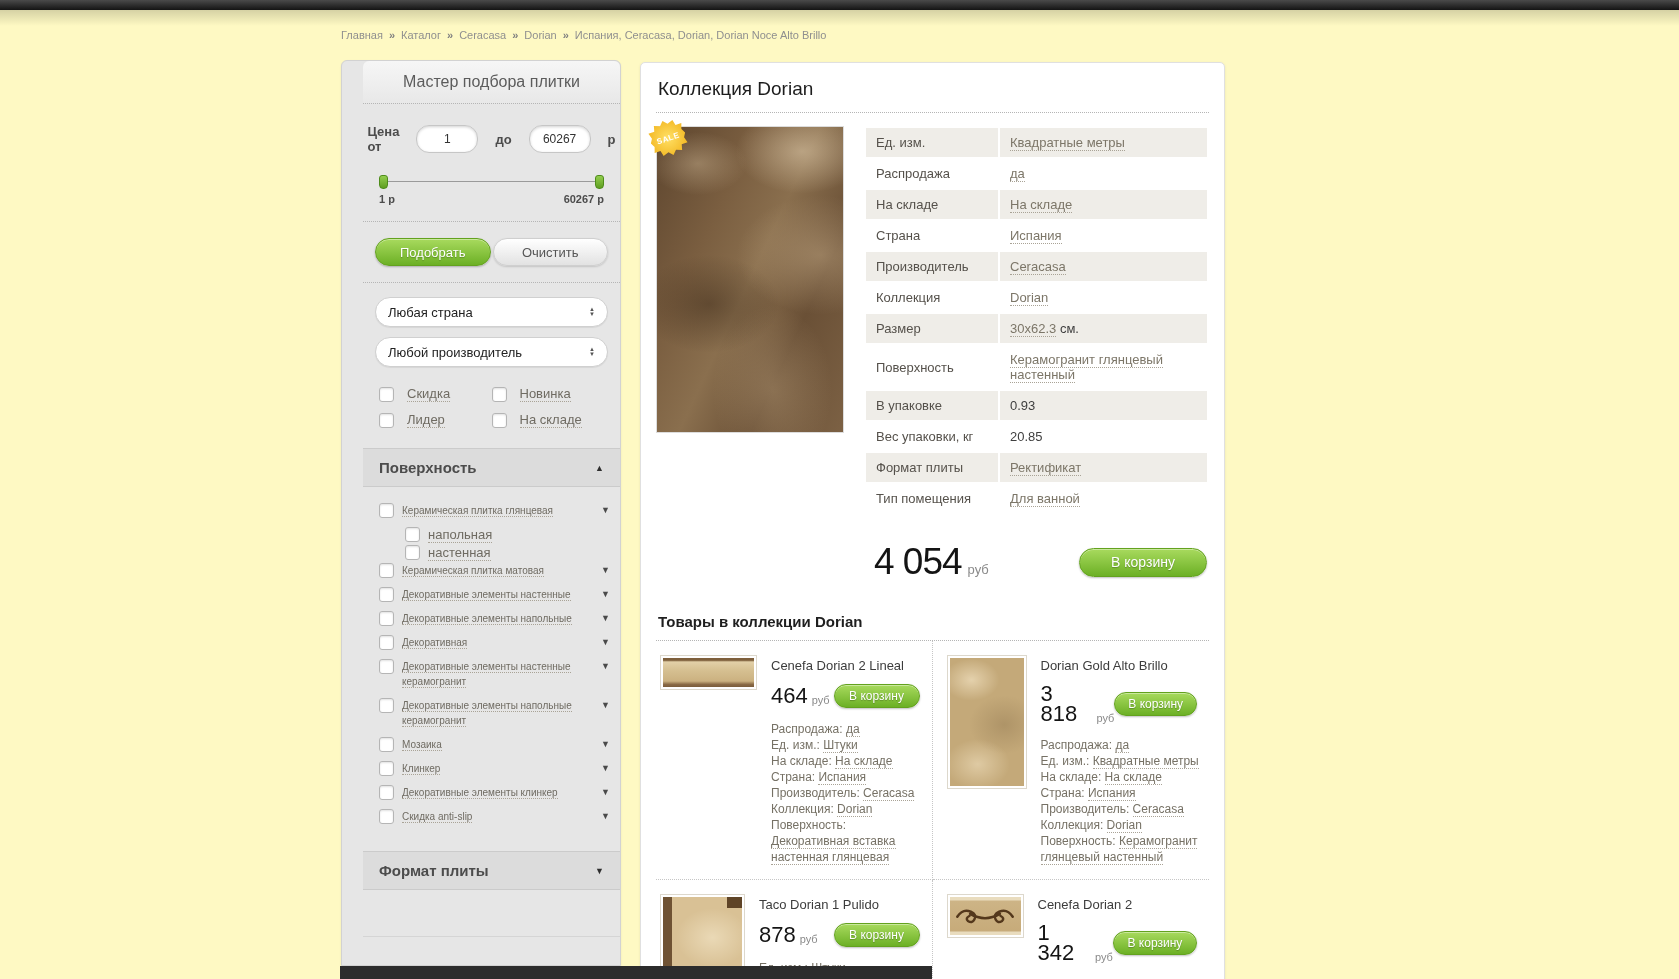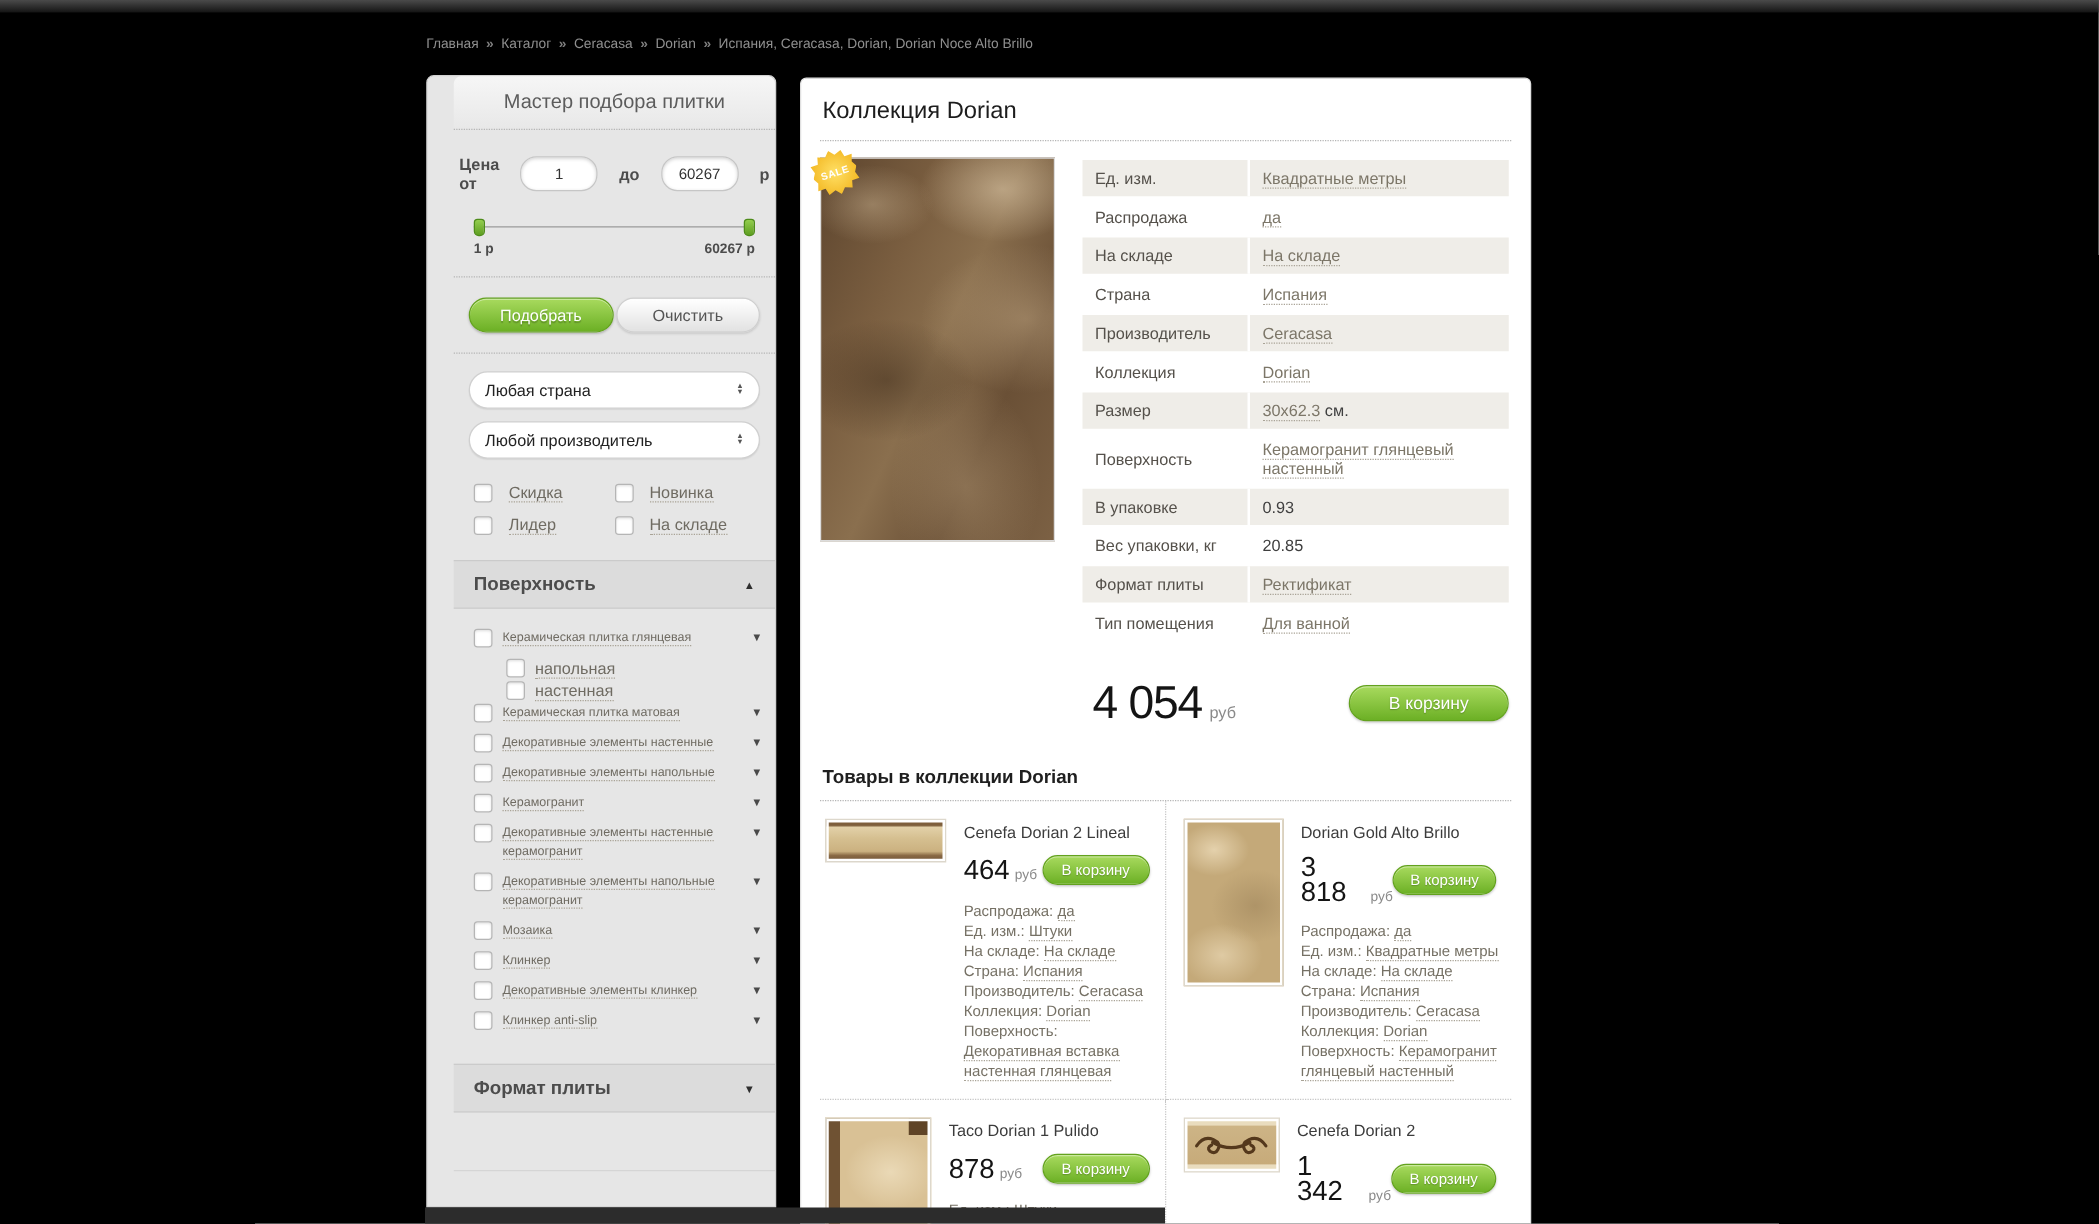--- a/index.html
+++ b/index.html
@@ -1,16 +1,16 @@
 <!DOCTYPE html>
 <html><head>
 <meta charset="utf-8">
 <style>
   html,body{margin:0;padding:0;}
-  .page{position:relative;width:1679px;height:979px;overflow:hidden;background:#000000;
+  .page{position:relative;width:1679px;height:979px;overflow:hidden;background:#fef9c3;
         font-family:"Liberation Sans","DejaVu Sans",sans-serif;}
   .topbar{position:absolute;left:0;top:0;right:0;height:10px;background:linear-gradient(#4a4a4a,#141414);}
   .topshadow{position:absolute;left:0;top:10px;right:0;height:16px;
         background:linear-gradient(rgba(0,0,0,.16),rgba(0,0,0,0));}
   .footerbar{position:absolute;left:340px;bottom:0;width:592px;height:13px;background:#2c2c2c;}
 
   
   .breadcrumb{position:absolute;left:341px;top:29px;font-size:11px;color:#8f8f8f;}
   .bc-link{color:#8f8f8f;cursor:pointer;}
   .bc-sep{margin:0 6px;color:#7f7f7f;font-weight:bold;}
@@ -227,21 +227,21 @@
           <span class="flabel"><span>Декоративные элементы настенные</span></span>
           <span class="f-arrow">▼</span>
         </div>
         <div class="f-row">
           <span class="cb"></span>
           <span class="flabel"><span>Декоративные элементы напольные</span></span>
           <span class="f-arrow">▼</span>
         </div>
         <div class="f-row">
           <span class="cb"></span>
-          <span class="flabel"><span>Керамогранит</span></span>
+          <span class="flabel"><span>Декоративная</span></span>
           <span class="f-arrow">▼</span>
         </div>
         <div class="f-row">
           <span class="cb"></span>
           <span class="flabel"><span>Декоративные элементы настенные керамогранит</span></span>
           <span class="f-arrow">▼</span>
         </div>
         <div class="f-row">
           <span class="cb"></span>
           <span class="flabel"><span>Декоративные элементы напольные керамогранит</span></span>
@@ -257,21 +257,21 @@
           <span class="flabel"><span>Клинкер</span></span>
           <span class="f-arrow">▼</span>
         </div>
         <div class="f-row">
           <span class="cb"></span>
           <span class="flabel"><span>Декоративные элементы клинкер</span></span>
           <span class="f-arrow">▼</span>
         </div>
         <div class="f-row">
           <span class="cb"></span>
-          <span class="flabel"><span>Клинкер anti-slip</span></span>
+          <span class="flabel"><span>Скидка anti-slip</span></span>
           <span class="f-arrow">▼</span>
         </div>
       </div>
 
     <div class="section-head">
       <span>Формат плиты</span>
       <span class="section-arrow">▼</span>
     </div>
     <div class="stub"></div>
   </aside>

